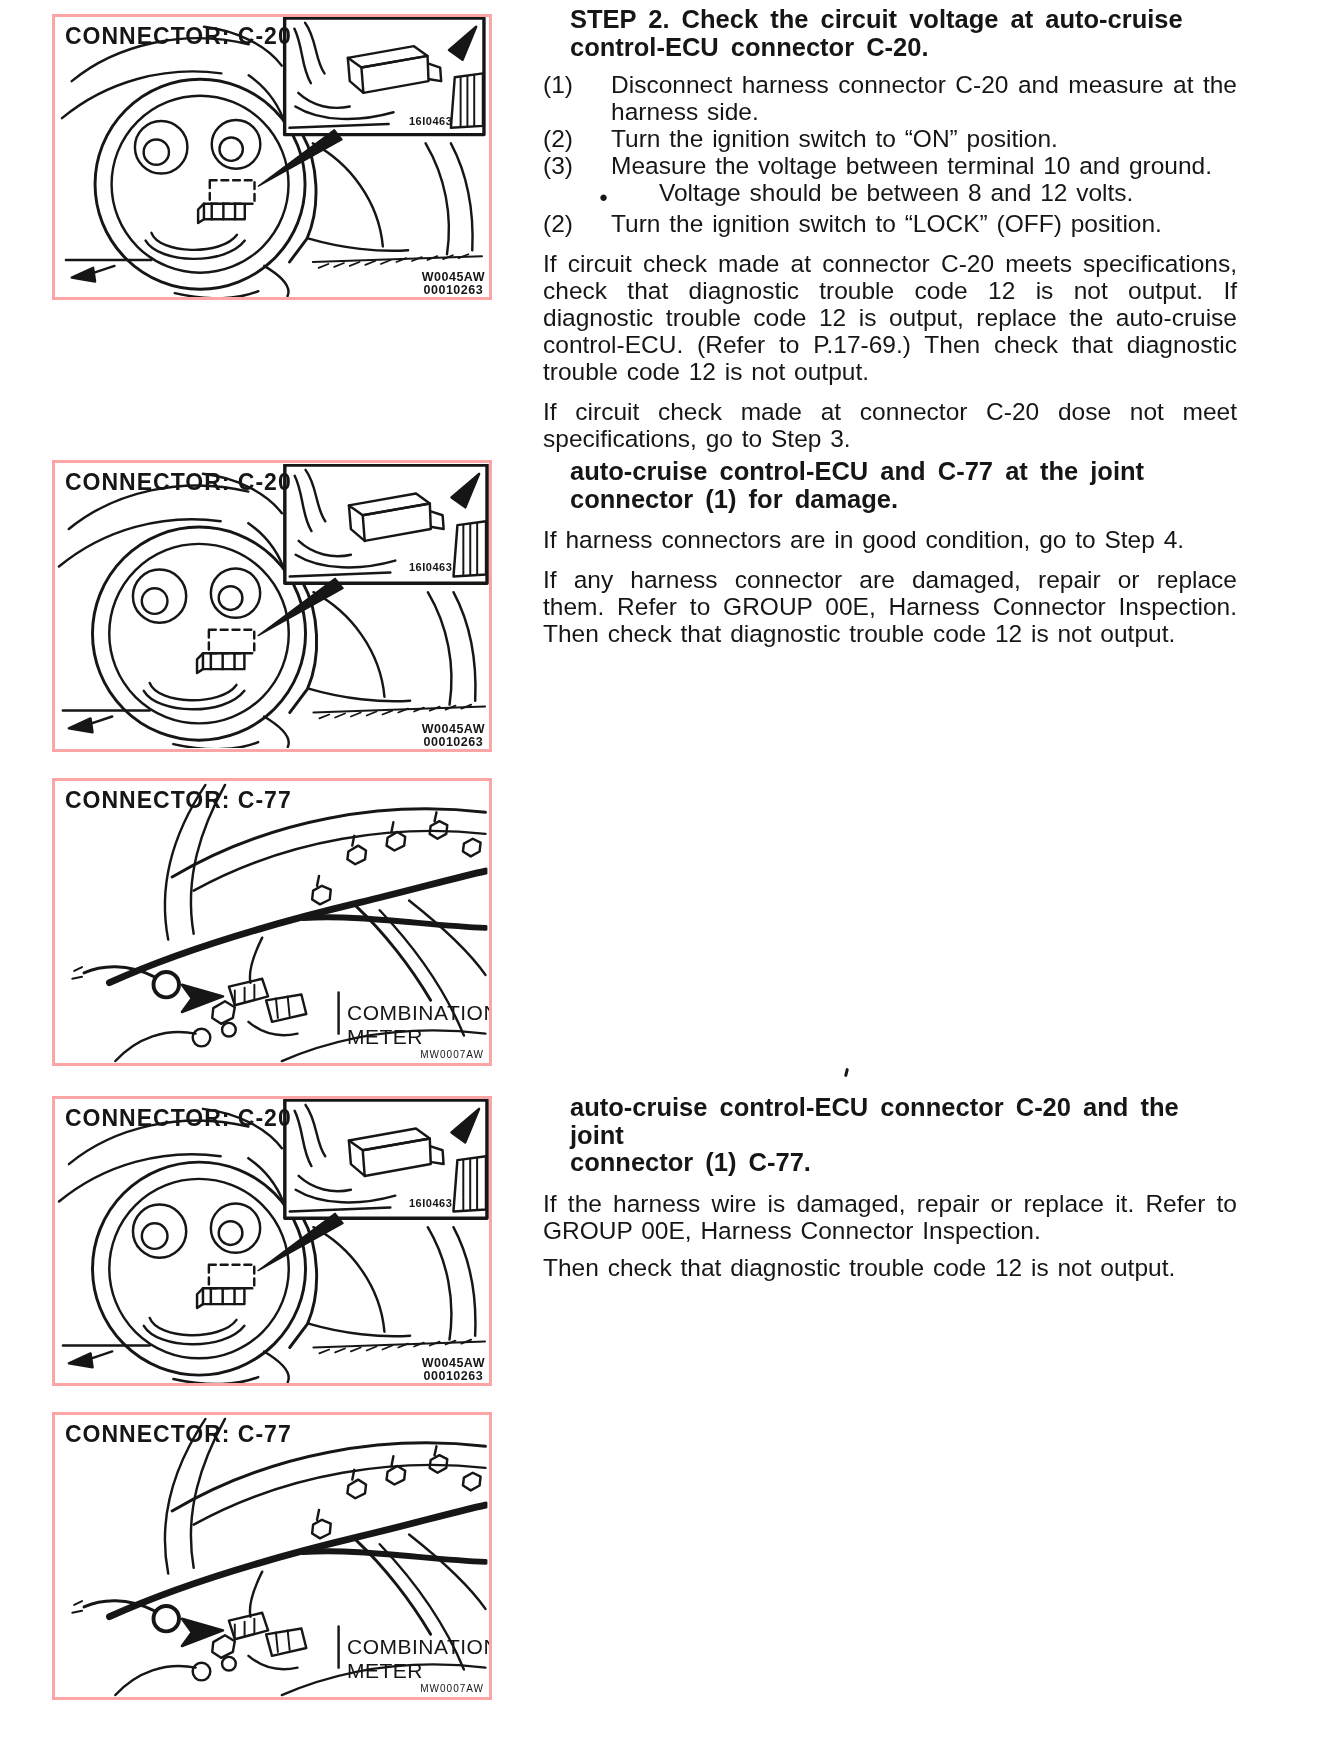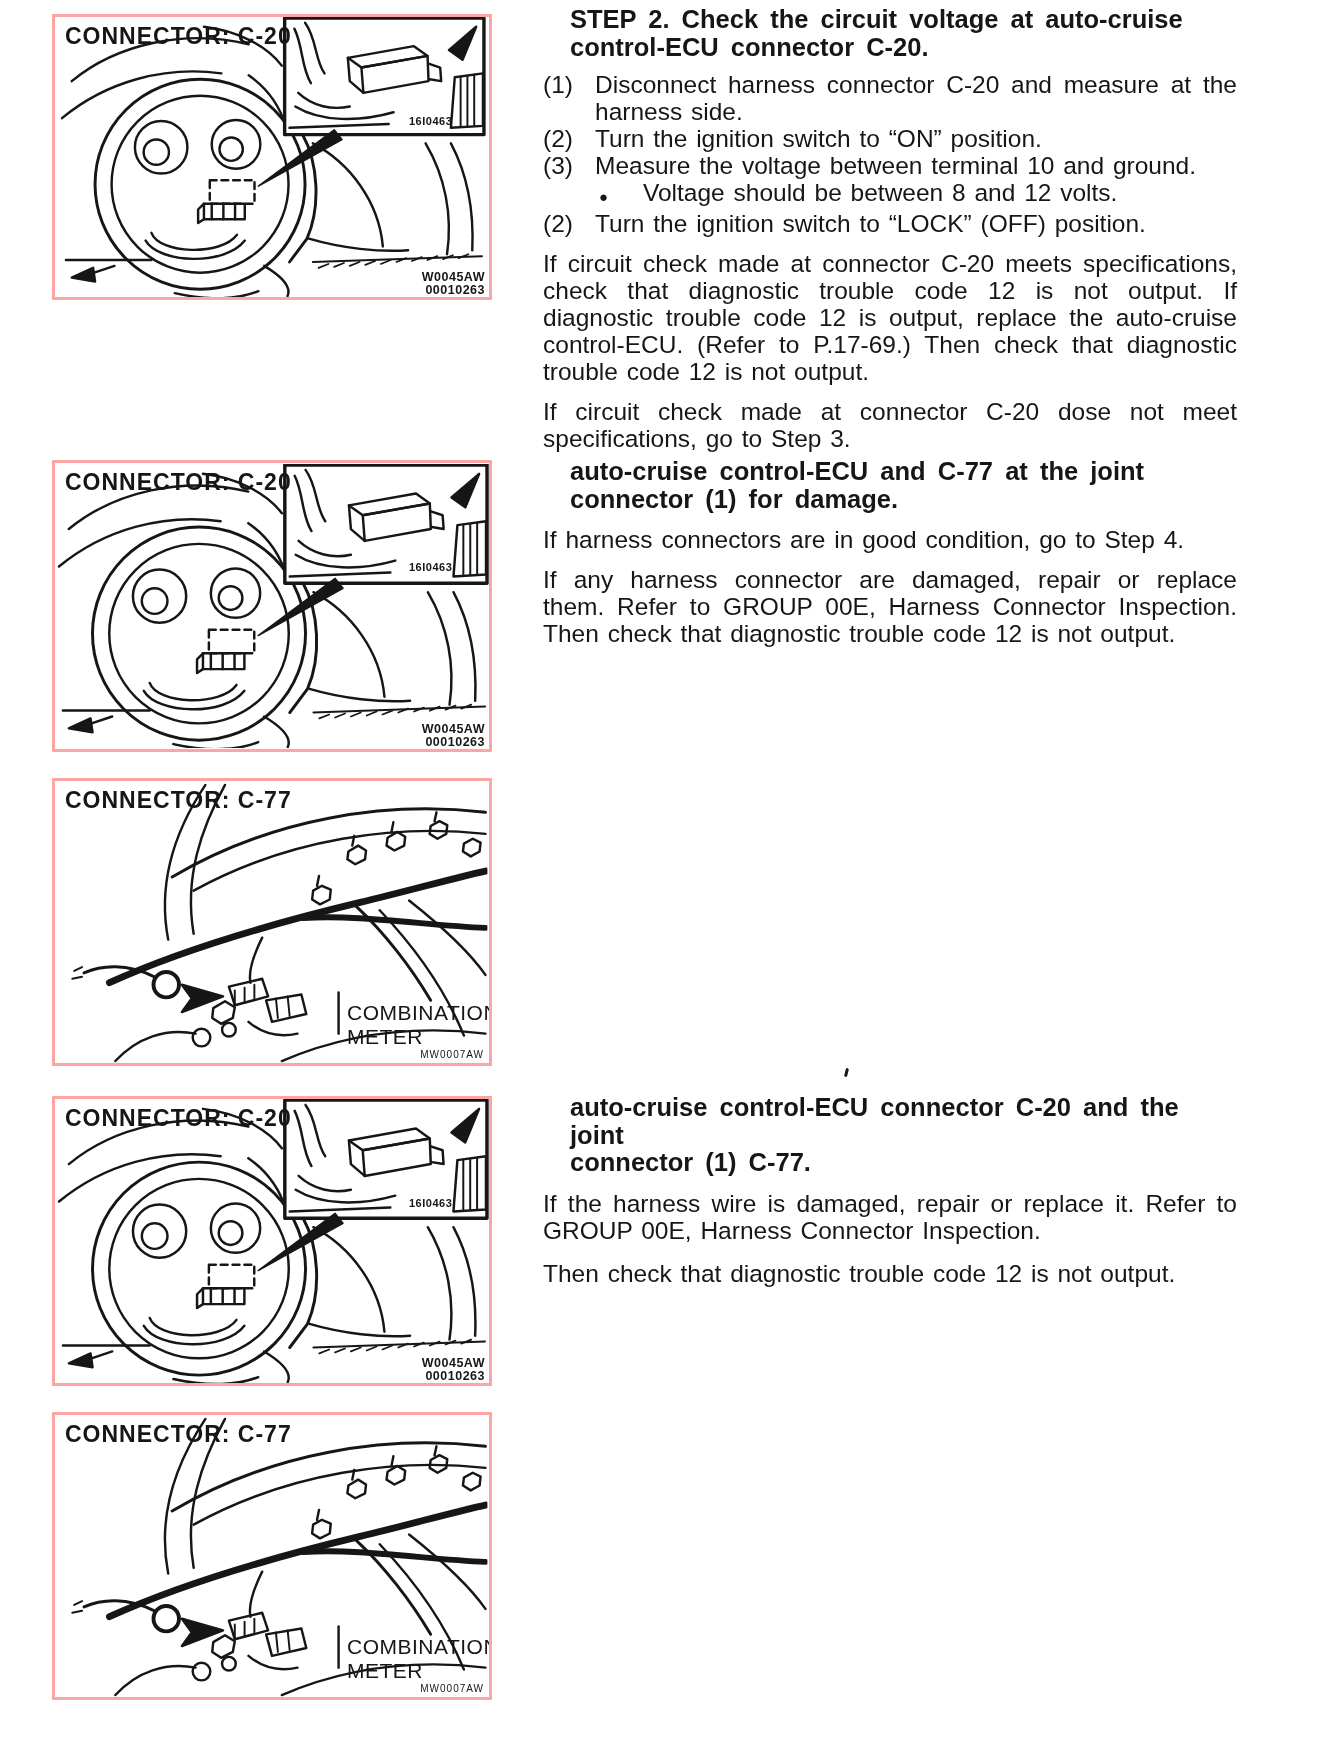--- a/index.html
+++ b/index.html
@@ -16,42 +16,42 @@
   .art{position:absolute;left:0;top:0;width:100%;height:100%;display:block;}
   .fig-label{
     position:absolute;top:6px;left:10px;font-weight:bold;font-size:23px;
     letter-spacing:1px;white-space:nowrap;
   }
   .inset-code{
     position:absolute;left:354px;top:98px;font-size:11px;font-weight:bold;
     letter-spacing:0.5px;white-space:nowrap;
   }
   .ref-codes{
-    position:absolute;right:4px;bottom:0;text-align:right;
+    position:absolute;right:4px;bottom:0;text-align:center;
     font-size:12.5px;font-weight:bold;line-height:13px;letter-spacing:0.5px;
   }
   .part-label{
     position:absolute;left:292px;top:220px;font-size:21px;line-height:24px;
     letter-spacing:0.5px;white-space:nowrap;
   }
   .ref-single{
     position:absolute;right:5px;bottom:3px;font-size:10px;font-weight:normal;
     letter-spacing:1px;
   }
   
   .step{position:absolute;left:543px;width:694px;}
   .h{font-weight:bold;font-size:25.5px;line-height:27.5px;word-spacing:5px;margin-left:27px;}
   .list{margin-top:10px;}
   .li{display:flex;font-size:24.5px;line-height:27px;word-spacing:2px;}
   .li .num{flex:0 0 52px;}
-  .li .txt{flex:1;text-align:justify;}
+  .li .txt{flex:1;text-align:justify;margin-left:16px;}
   .li.sub{padding-left:56px;}
   .li.sub .num{flex:0 0 44px;font-size:15px;padding-top:4px;}
   .para{margin:13px 0 0 0;font-size:24.5px;line-height:27px;text-align:justify;word-spacing:2px;}
-  .para.tight{margin-top:16px;}
+  .para.tight{margin-top:10px;}
   .artifact{position:absolute;width:3px;height:9px;background:#161616;border-radius:2px;transform:rotate(14deg);}
   .defs-holder{position:absolute;width:0;height:0;overflow:hidden;}
 </style>
 </head>
 <body>
 
 <svg class="defs-holder" aria-hidden="true">
   <defs>
     <symbol id="sym-c20" viewBox="0 0 440 288">
       <g fill="none" stroke="#161616" stroke-width="2.5" stroke-linecap="round" stroke-linejoin="round">

